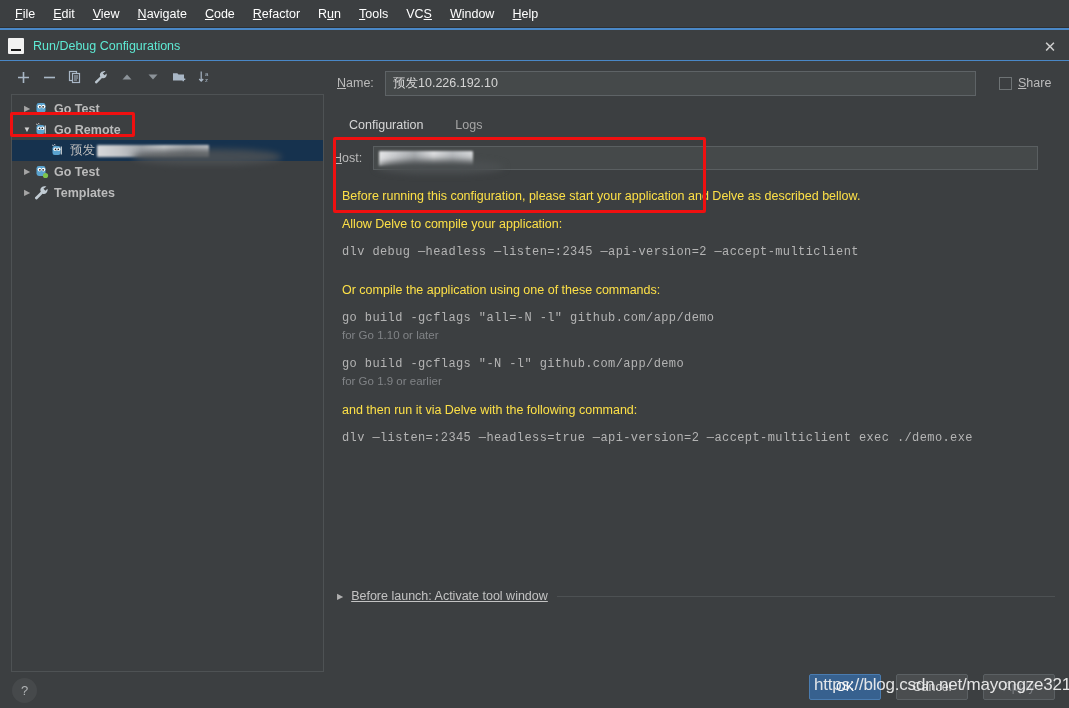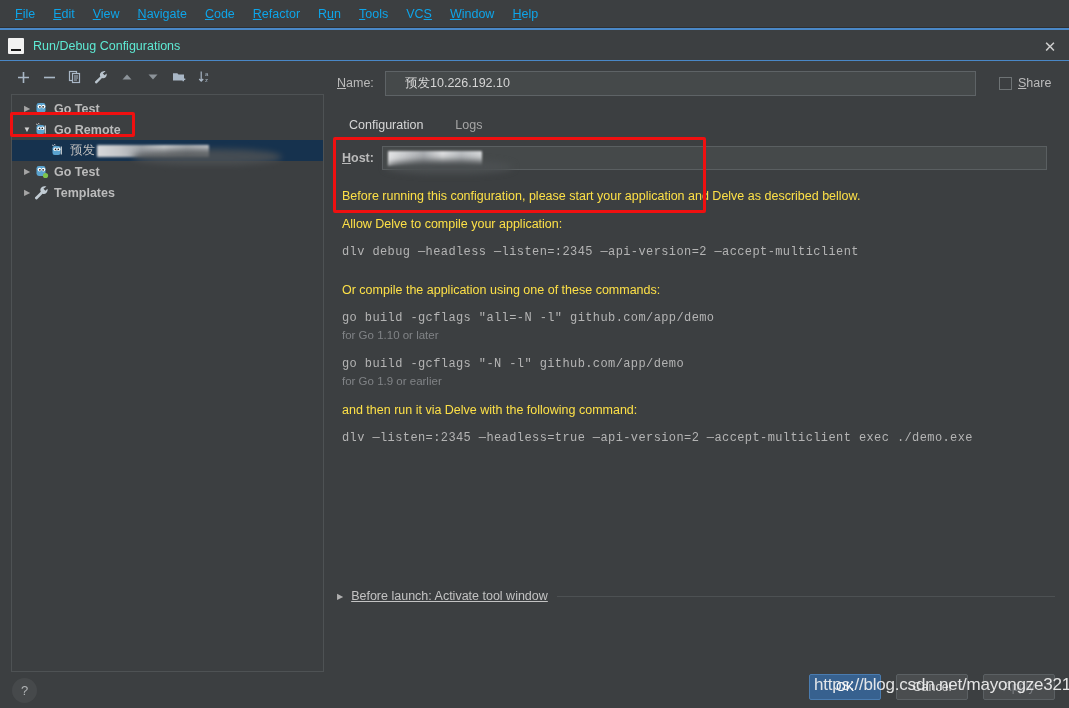--- a/index.html
+++ b/index.html
@@ -12,21 +12,21 @@
   #app { position: relative; width: 1069px; height: 708px; }
 
   
   .menubar {
     position: absolute; top: 0; left: 0; width: 1069px; height: 28px;
     background: #3c3f41;
     border-bottom: 1px solid #2e3133;
     display: flex; align-items: center; padding-left: 6px;
   }
   .menu-item {
-    color: #0ea5e9; font-size: 12.5px; padding: 3px 9px;
+    color: #ffffff; font-size: 12.5px; padding: 3px 9px;
     white-space: nowrap; cursor: default;
   }
   .menu-item .mn { text-decoration: underline; }
 
   
   .titlebar {
     position: absolute; top: 28px; left: 0; width: 1069px; height: 33px;
     background: #3c3f41;
     border-top: 2px solid #4a88c7;
     display: flex; align-items: center;
@@ -102,42 +102,42 @@
   #redbox-go-remote { left: 10px; top: 112px; width: 125px; height: 25px; }
   #redbox-hostport { left: 333px; top: 137px; width: 373px; height: 76px; }
 
   
   .right-pane { position: absolute; top: 62px; left: 325px; width: 808px; height: 600px; }
 
   .name-row { display: flex; align-items: center; height: 26px; margin-top: 8px; padding-left: 12px; }
   .name-label { color: #bbbbbb; font-size: 12.5px; width: 48px; }
   .name-input {
     width: 591px; height: 25px; background: #45494a; border: 1px solid #5e6366;
-    color: #d5d5d5; font-size: 12.5px; padding: 0 19px;
+    color: #d5d5d5; font-size: 12.5px; padding: 0 7px;
     font-family: "Liberation Sans", sans-serif; outline: none;
   }
   .share-wrap { display: flex; align-items: center; gap: 6px; margin-left: 23px; }
   .share-box {
     width: 13px; height: 13px; border: 1px solid #6e7375; background: #3c3f41;
   }
   .share-label { color: #bbbbbb; font-size: 12.5px; }
 
   .tabs { display: flex; align-items: flex-end; height: 30px; margin-top: 13px; padding-left: 15px; gap: 14px; }
   .tab {
     color: #a6a6a6; font-size: 12.5px; padding: 4px 9px 7px 9px;
     cursor: pointer; position: relative;
   }
   .tab.active { color: #d7d7d7; }
   .tab.active::after {
     content: ""; position: absolute; left: 0; right: 0; bottom: 0; height: 2px; background: #4a88c7;
   }
 
   .content-area { position: absolute; top: 84px; left: 0; width: 744px; height: 440px; }
 
-  .field-row { display: flex; align-items: center; padding-left: 17px; margin-bottom: 11px; font-weight: bold; }
+  .field-row { display: flex; align-items: center; padding-left: 8px; margin-bottom: 11px; }
   .field-label { color: #bbbbbb; font-size: 12.5px; width: 40px; }
   .host-input {
     width: 665px; height: 24px; background: #45494a; border: 1px solid #5a5f61;
     position: relative;
   }
   .host-redact {
     position: absolute; left: 5px; top: 4px; width: 94px; height: 15px;
     background: linear-gradient(90deg,#e3e4e6 0%, #c8cacd 18%, #a8abaf 38%, #dedfe1 58%, #b9bcc0 78%, #d6d8da 100%);
     filter: blur(1.2px); border-radius: 1px;
   }

